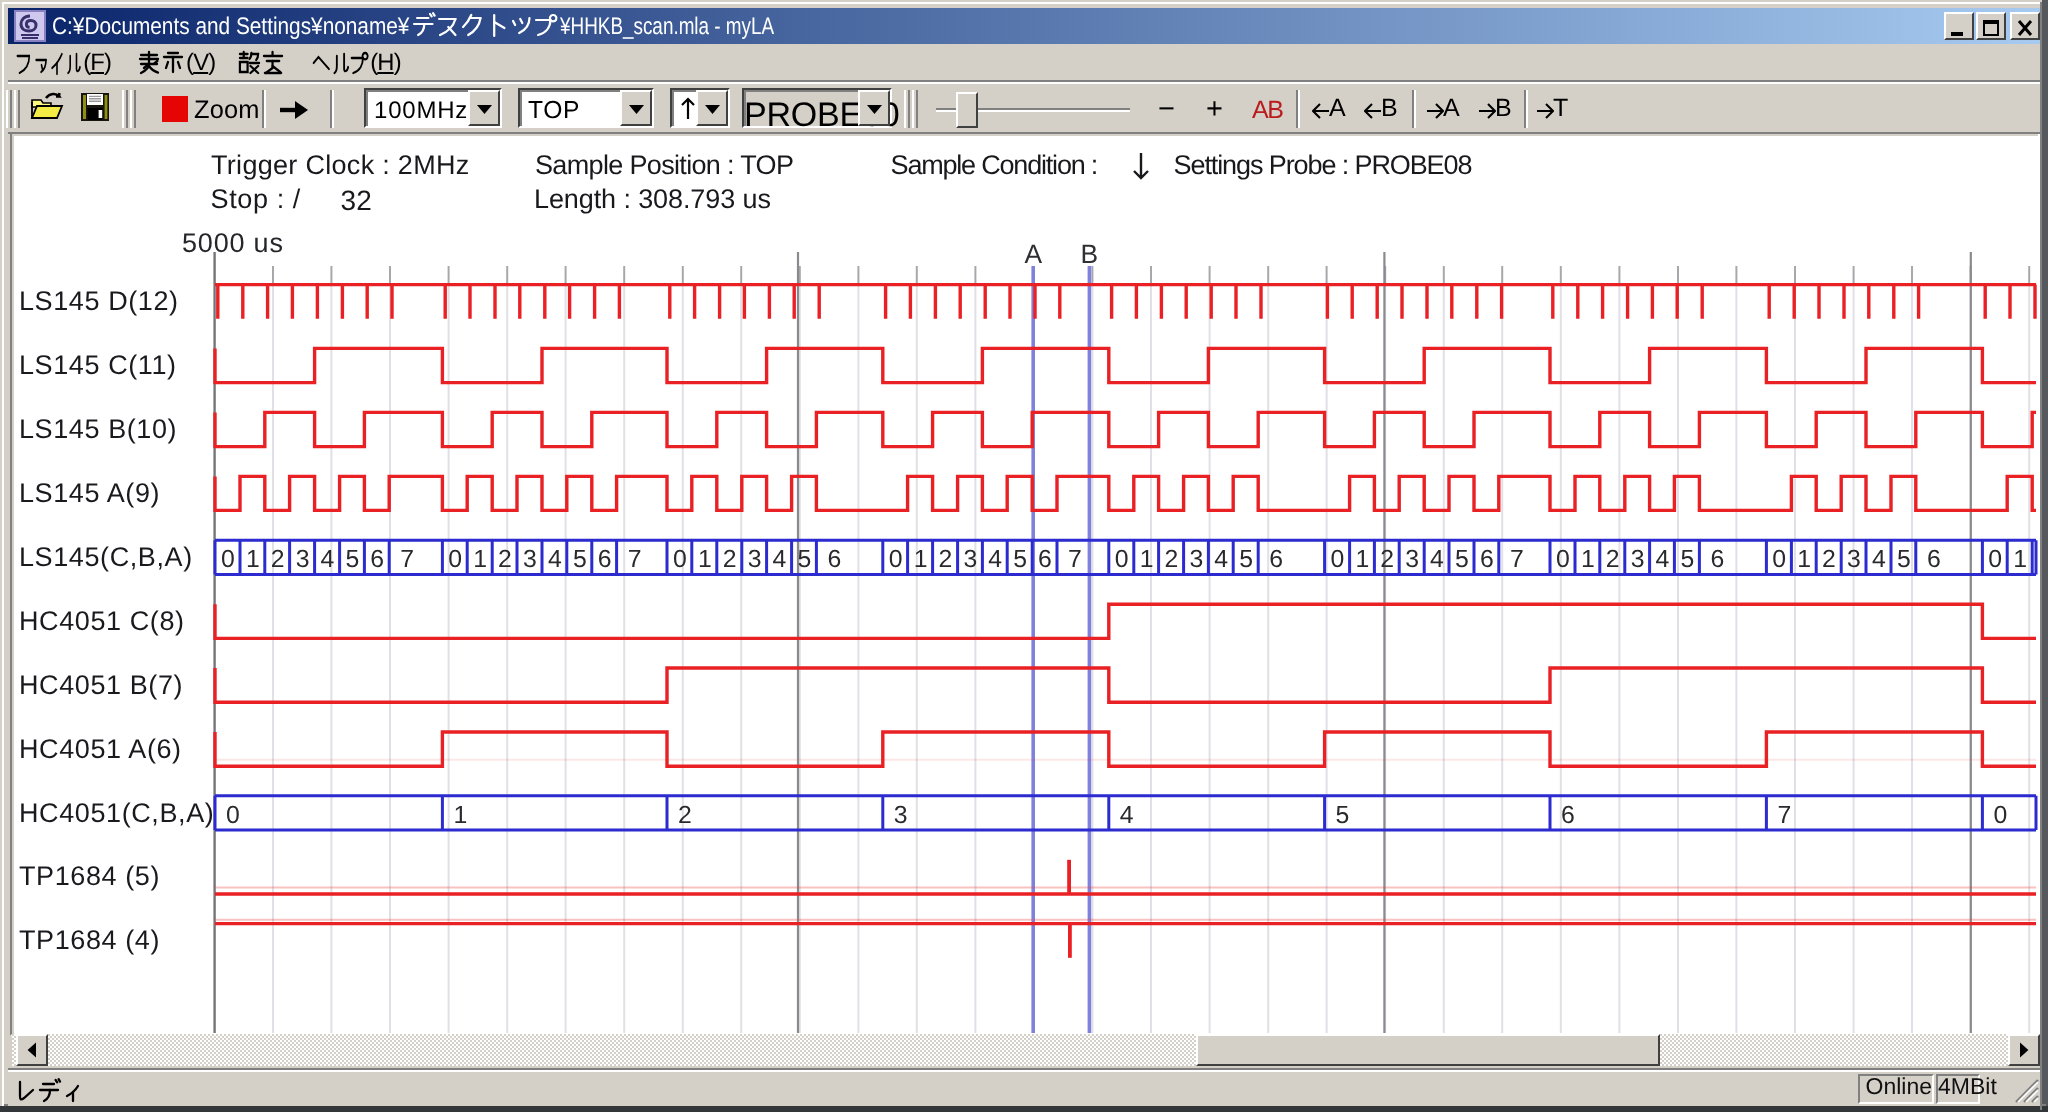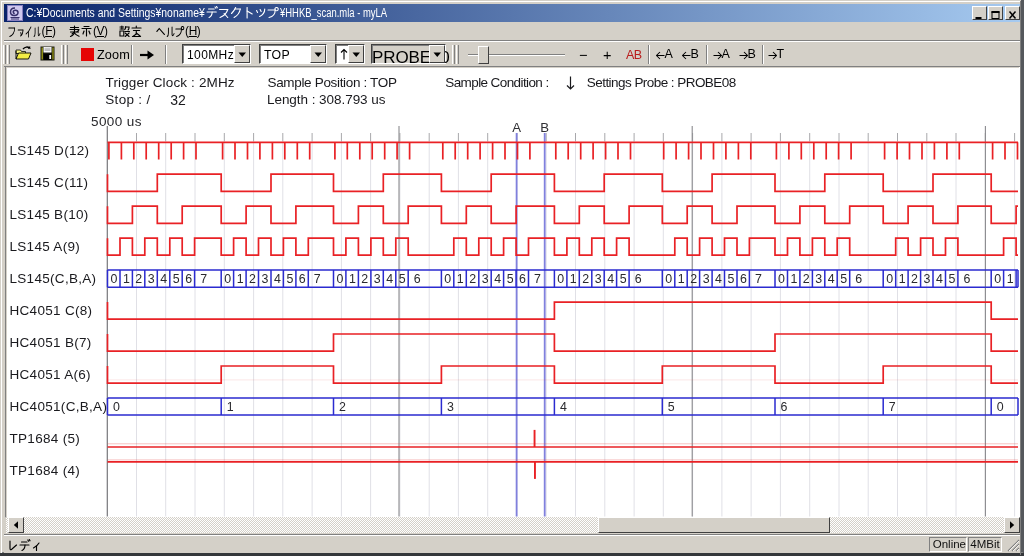--- a/index.html
+++ b/index.html
@@ -473,16 +473,16 @@
         <path d="M8.8 1 L9.6 2.2" stroke="#000" stroke-width="1.15" fill="none" stroke-linecap="round"></path>
         <path d="M10.3 0.6 L11 1.8" stroke="#000" stroke-width="1.15" fill="none" stroke-linecap="round"></path>
       </svg>
       <svg width="12" height="13" viewBox="0 0 12 13" preserveAspectRatio="none" style="vertical-align:top">
         <path d="M8 4 C6.5 6.5 4.5 8 2.5 9" stroke="#000" stroke-width="1.15" fill="none" stroke-linecap="round"></path>
         <path d="M5.5 7 V11.5" stroke="#000" stroke-width="1.15" fill="none" stroke-linecap="round"></path>
       </svg>
     </span>
   </div>
 <div class="abs sunken" style="left:929px;top:537px;width:38px;height:15px;font-size:11.5px;color:#111;text-align:right;line-height:13px">Online</div>
-<div class="abs sunken" style="left:968px;top:537px;width:34px;height:15px;font-size:11.5px;color:#111;text-align:center;line-height:13px">4MBit</div>
+<div class="abs sunken" style="left:968px;top:537px;width:22px;height:15px;font-size:11.5px;color:#111;text-align:center;line-height:13px">4MBit</div>
 <svg class="abs" style="left:1006px;top:538px" width="14" height="14">
     <path d="M13 2 L2 13 M13 6 L6 13 M13 10 L10 13" stroke="#808080" stroke-width="1.2"></path>
     <path d="M13 3 L3 13 M13 7 L7 13 M13 11 L11 13" stroke="#fff" stroke-width="0.8"></path>
   </svg>
 </body></html>

